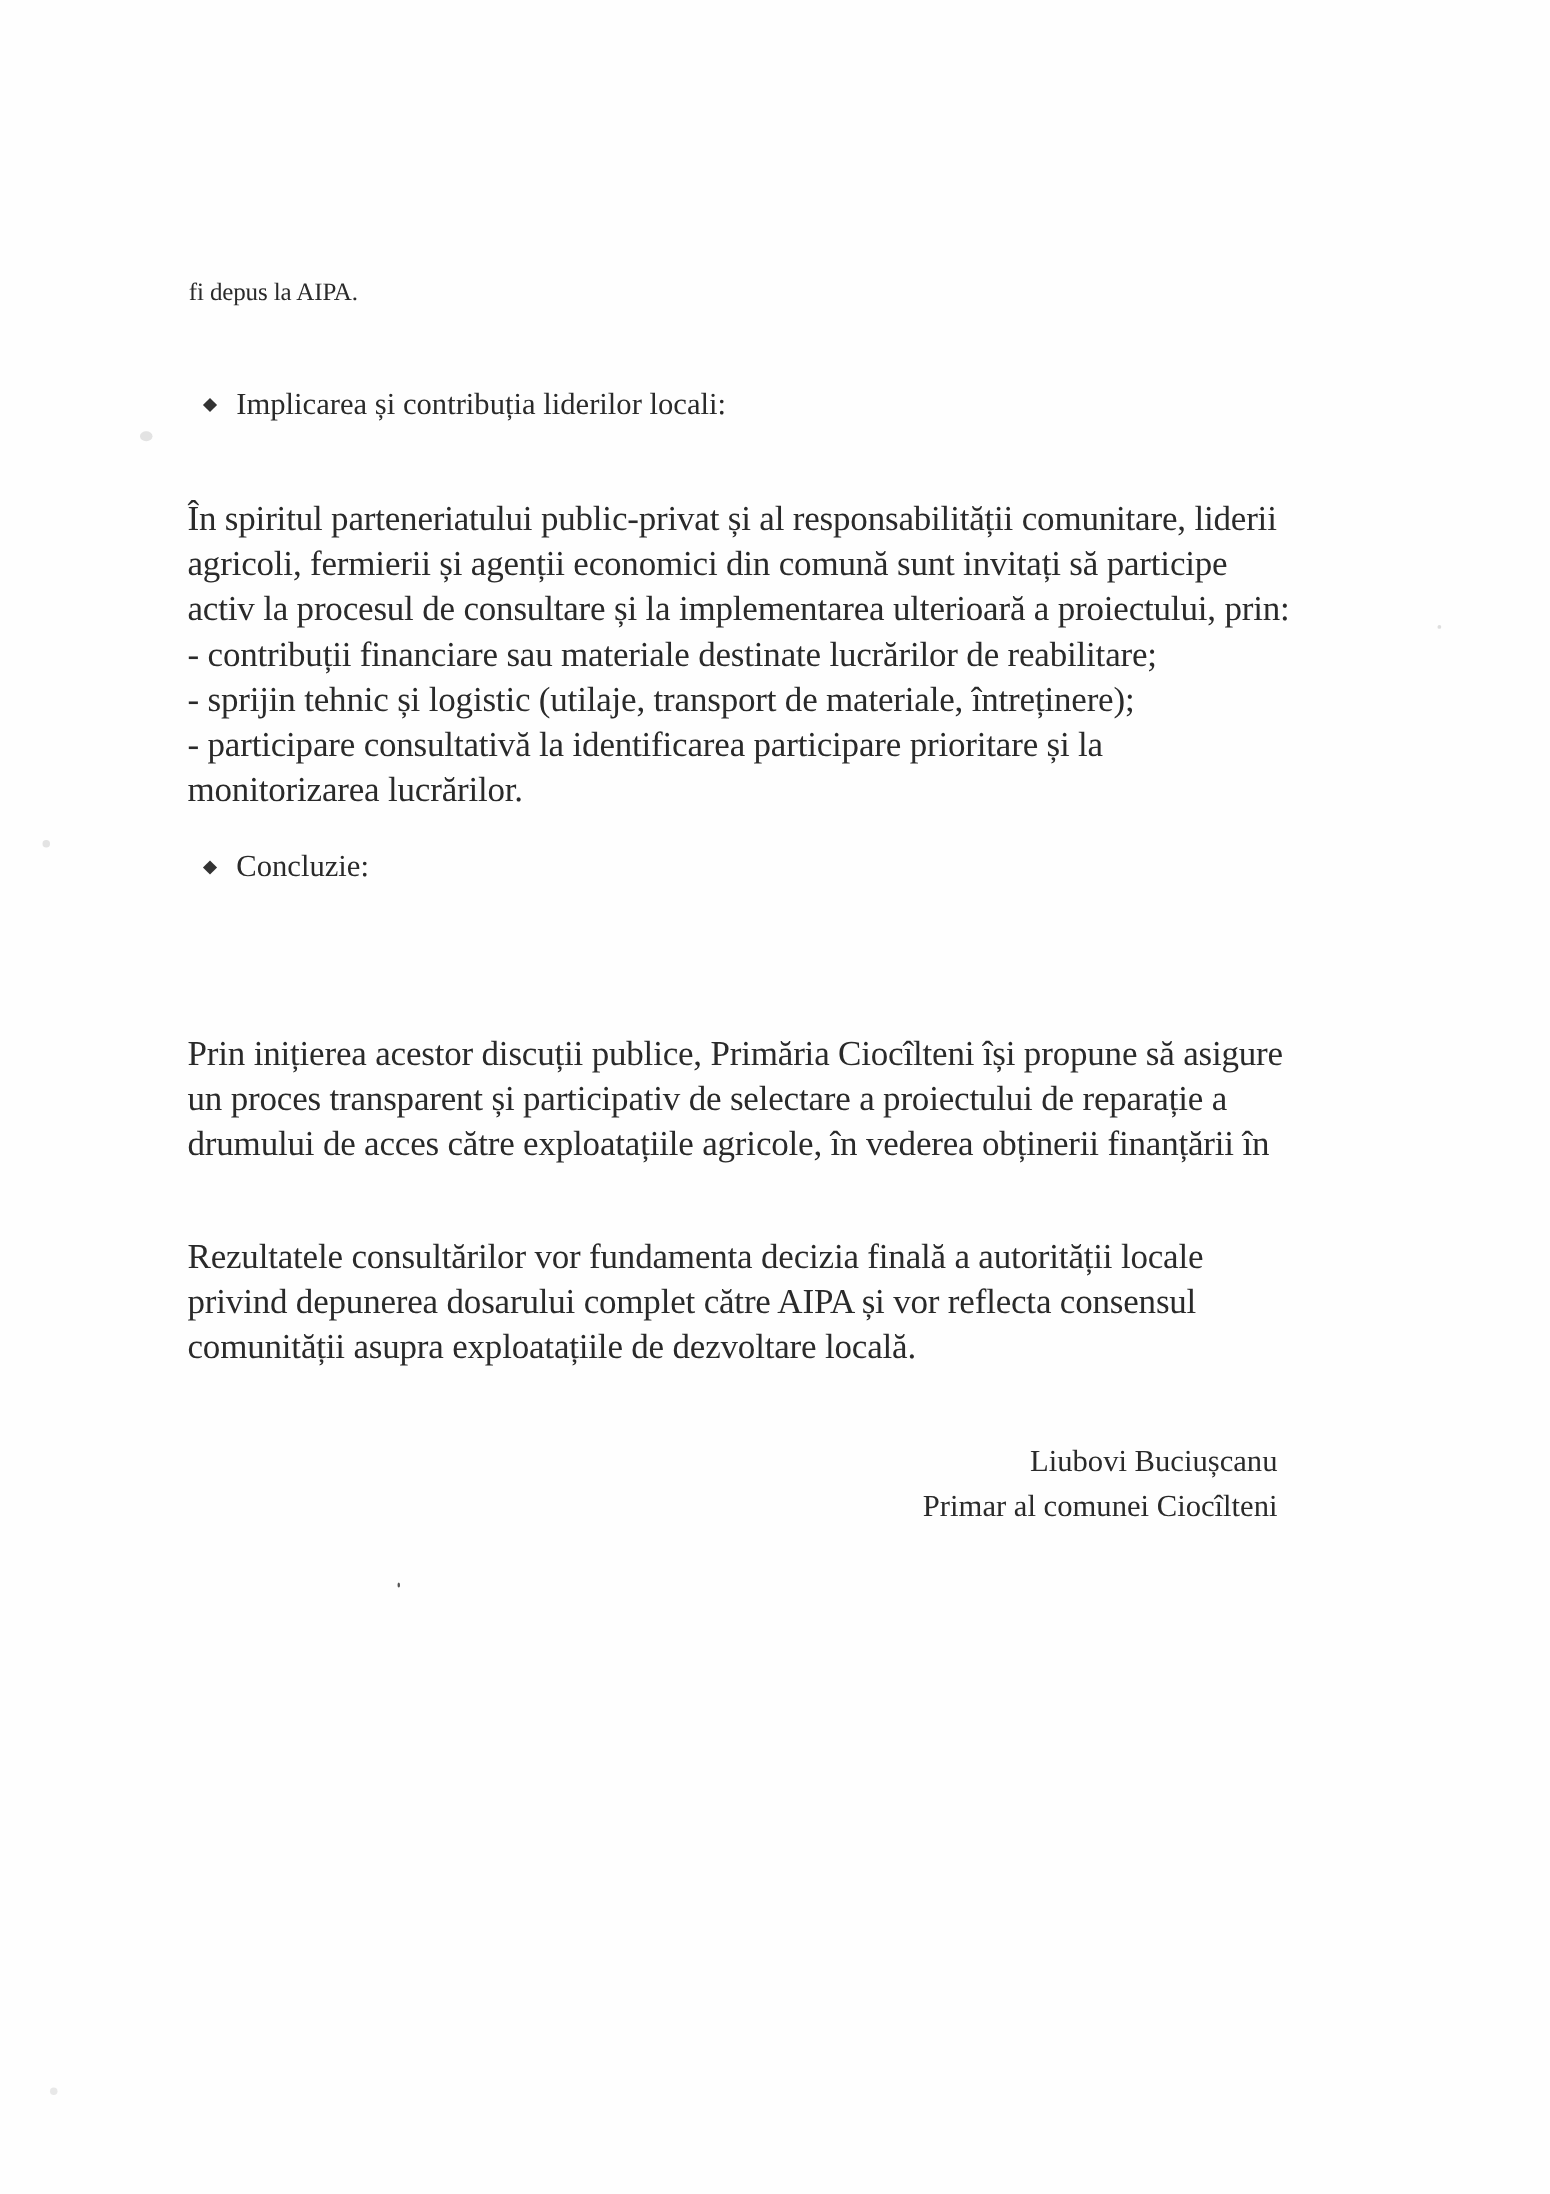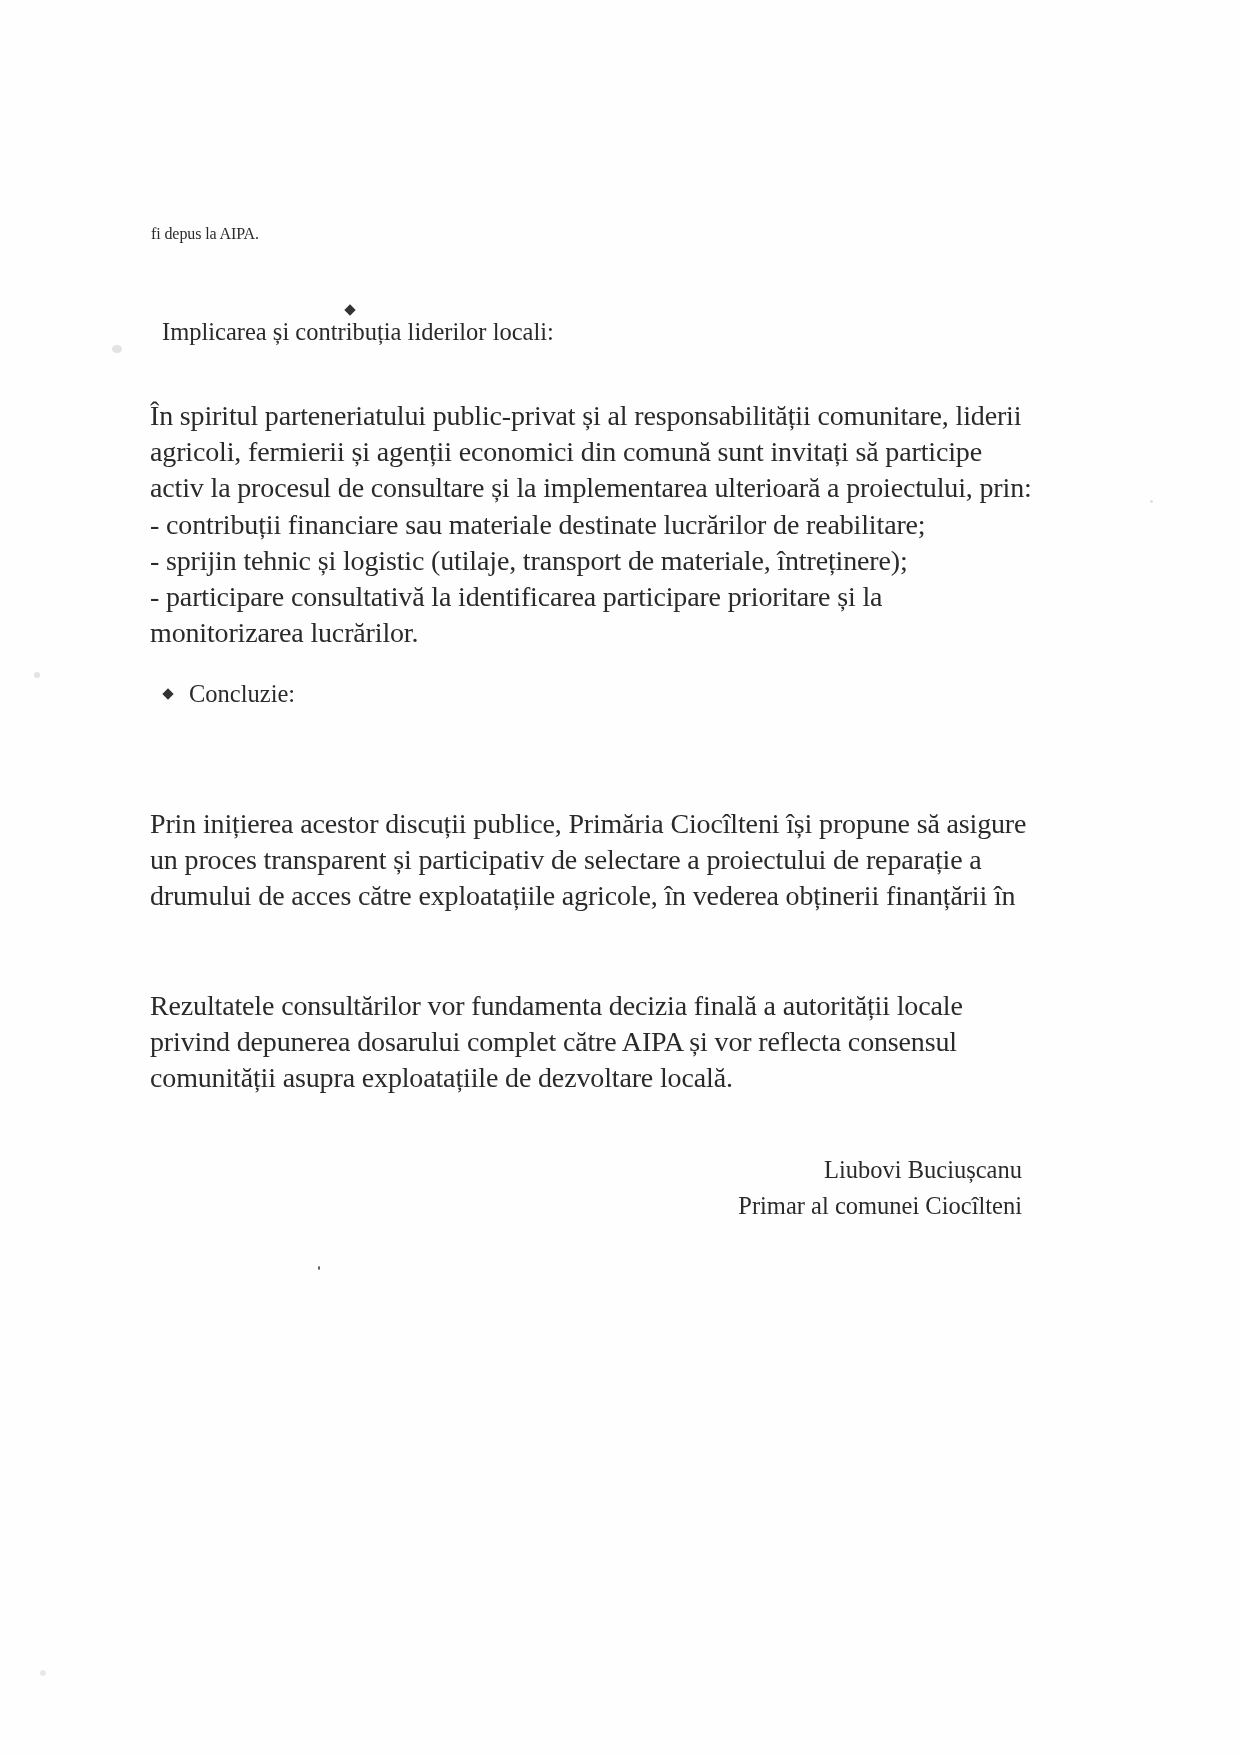--- a/index.html
+++ b/index.html
@@ -8,21 +8,21 @@
     background: #fefefe;
     position: relative;
     overflow: hidden;
     font-family: "Liberation Serif", serif;
     color: #2a2a2a;
   }
   .page { position: absolute; left: 0; top: 0; width: 1240px; height: 1755px; }
   .line {
     position: absolute;
     left: 151px;
-    font-size: 16px;
+    font-size: 20px;
     line-height: 36px;
     white-space: nowrap;
     letter-spacing: -0.1px;
   }
   .para {
     position: absolute;
     left: 150px;
     font-size: 28px;
     line-height: 36.2px;
     white-space: nowrap;
@@ -56,41 +56,41 @@
   }
   .speck { position: absolute; border-radius: 50%; background: #c8c8c8; }
 </style>
 </head>
 <body>
 
 <div class="page">
 
   <div class="line" style="top:216px;">fi depus la AIPA.</div>
 
-  <div class="bullet-line" style="top:306px;flex-direction:column;">
+  <div class="bullet-line" style="top:306px;">
     <span class="bullet"></span>
     <span>Implicarea și contribuția liderilor locali:</span>
   </div>
 
   <div class="para" style="top:398px;">
     <div>În spiritul parteneriatului public-privat și al responsabilității comunitare, liderii</div>
     <div>agricoli, fermierii și agenții economici din comună sunt invitați să participe</div>
     <div>activ la procesul de consultare și la implementarea ulterioară a proiectului, prin:</div>
     <div>- contribuții financiare sau materiale destinate lucrărilor de reabilitare;</div>
     <div>- sprijin tehnic și logistic (utilaje, transport de materiale, întreținere);</div>
     <div>- participare consultativă la identificarea participare prioritare și la</div>
     <div>monitorizarea lucrărilor.</div>
   </div>
 
   <div class="bullet-line" style="top:676px;">
     <span class="bullet"></span>
     <span>Concluzie:</span>
   </div>
 
-  <div class="para" style="top:806px;">
+  <div class="para" style="top:826px;">
     <div>Prin inițierea acestor discuții publice, Primăria Ciocîlteni își propune să asigure</div>
     <div>un proces transparent și participativ de selectare a proiectului de reparație a</div>
     <div>drumului de acces către exploatațiile agricole, în vederea obținerii finanțării în</div>
   </div>
 
   <div class="para" style="top:988px;">
     <div>Rezultatele consultărilor vor fundamenta decizia finală a autorității locale</div>
     <div>privind depunerea dosarului complet către AIPA și vor reflecta consensul</div>
     <div>comunității asupra exploatațiile de dezvoltare locală.</div>
   </div>

